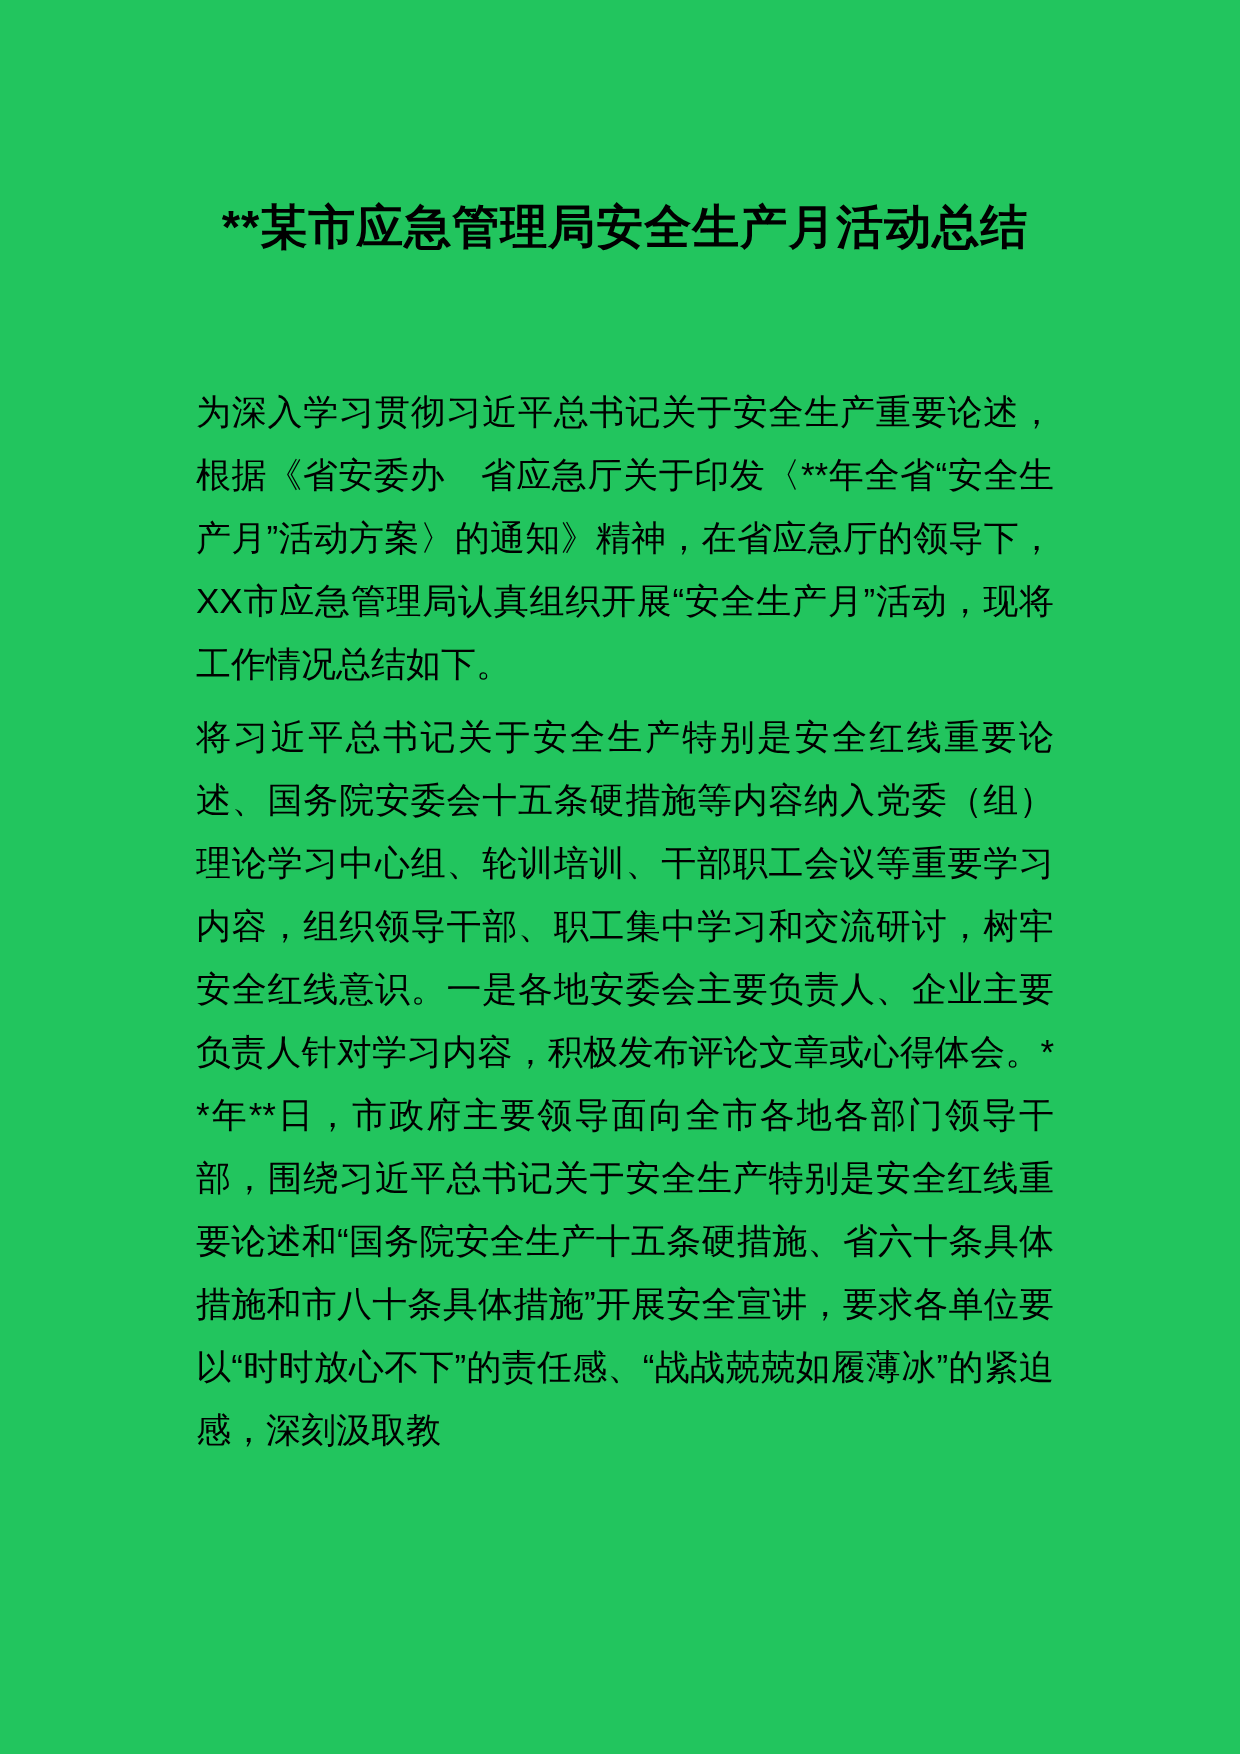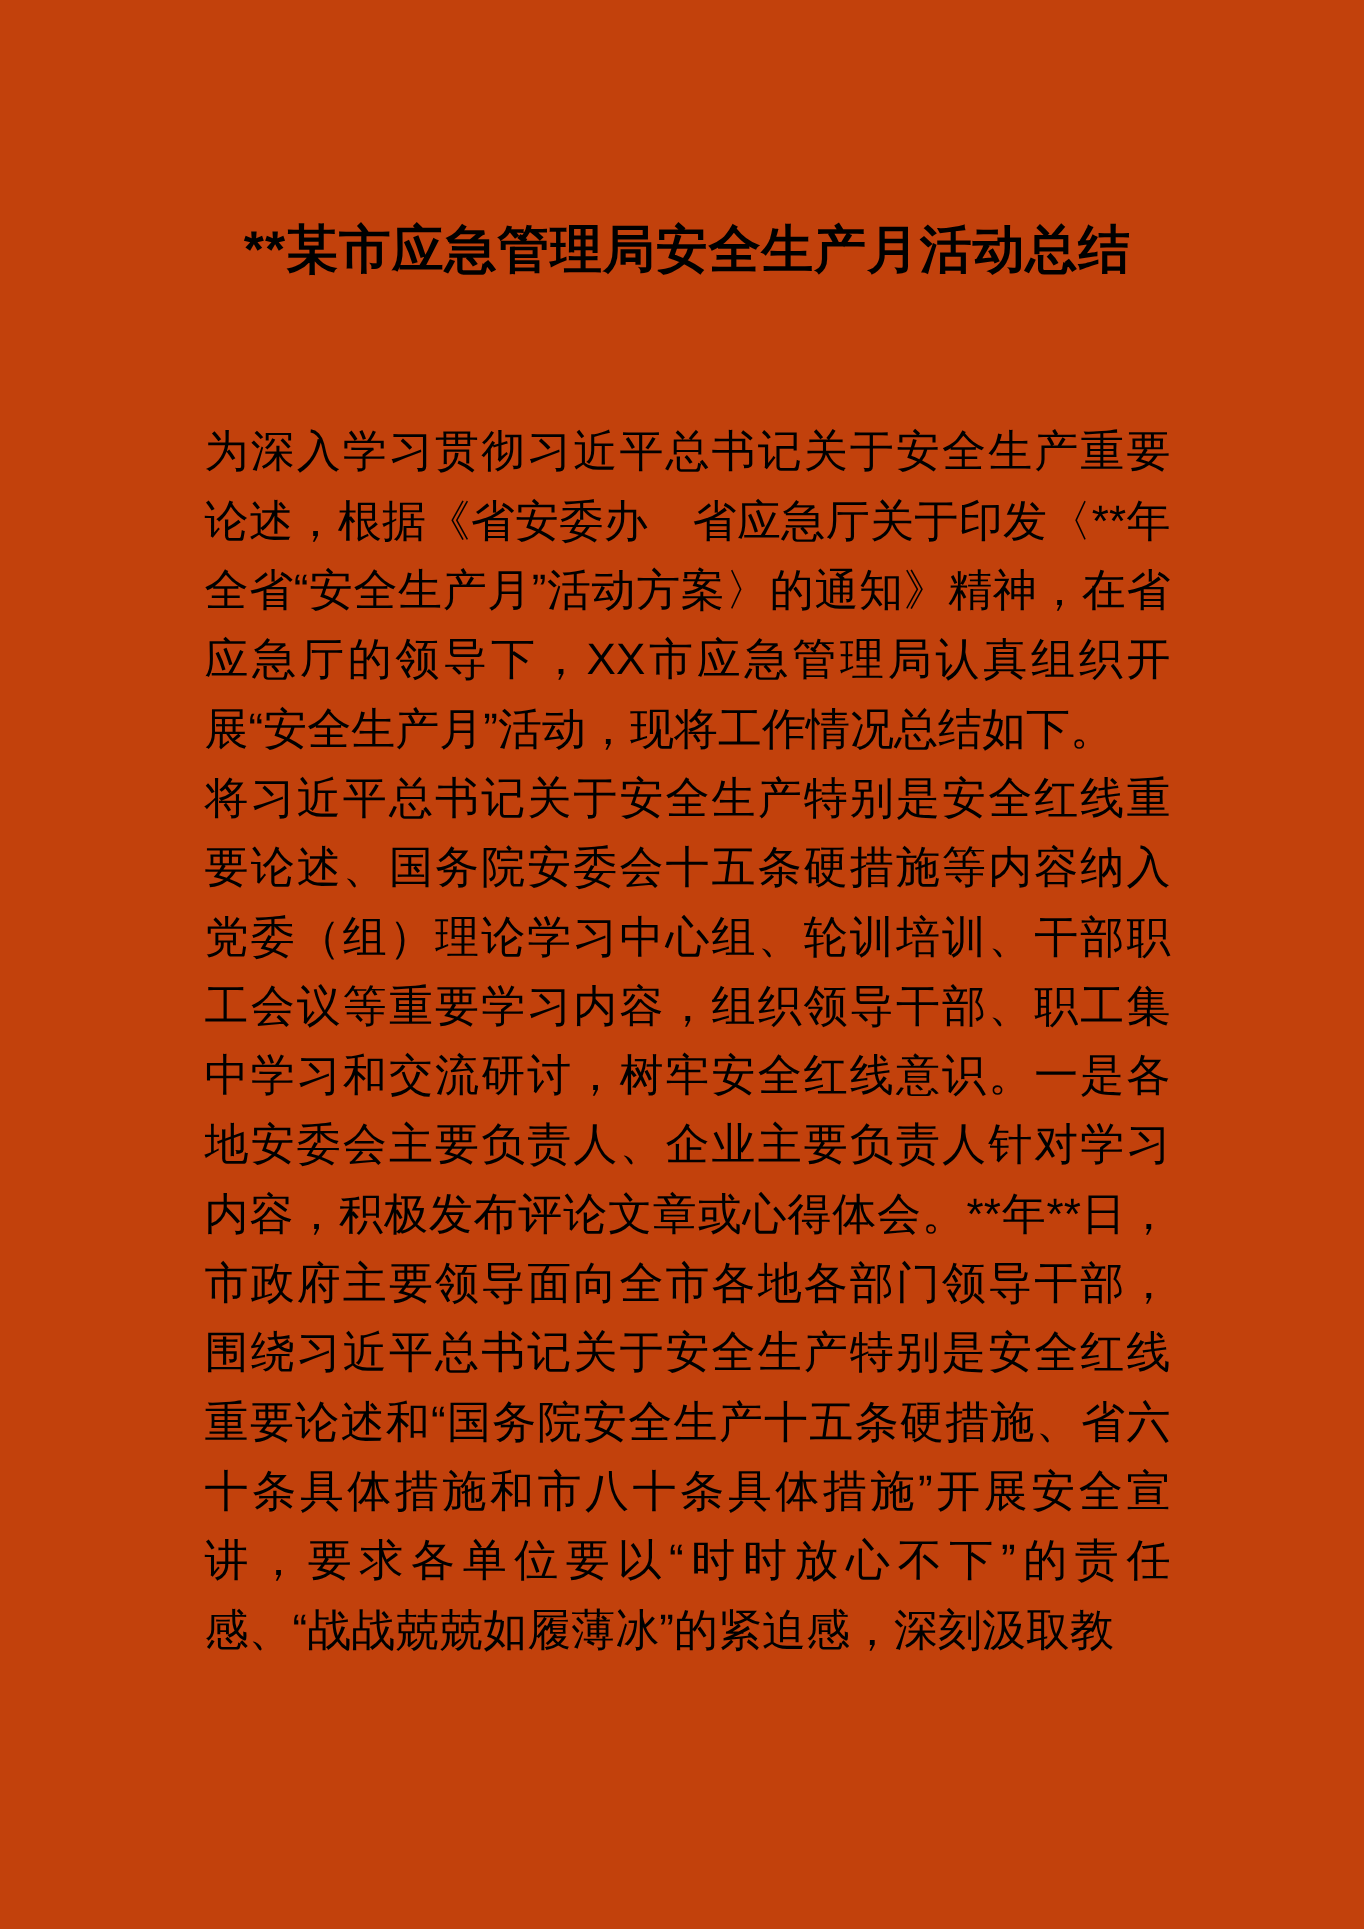--- a/index.html
+++ b/index.html
@@ -4,42 +4,42 @@
 <style>
   html, body {
     margin: 0;
     padding: 0;
     background: #ffffff;
   }
   .page {
     position: relative;
     width: 1240px;
     height: 1754px;
-    background: #c2410c;
+    background: #22c55e;
     overflow: hidden;
     font-family: "Liberation Sans", sans-serif;
     color: #000000;
   }
   .doc-title {
     margin: 195px 176px 0 186px;
     font-size: 47px;
     line-height: 64px;
     font-weight: bold;
     text-align: center;
     letter-spacing: 1px;
     white-space: nowrap;
   }
   .doc-body {
     margin: 121px 176px 0 186px;
     width: 878px;
   }
   .doc-body p {
-    margin: 0;
+    margin: 10px;
     padding: 0;
-    font-size: 40px;
+    font-size: 35px;
     line-height: 63px;
     text-align: justify;
     text-justify: inter-character;
     word-break: break-all;
     overflow-wrap: break-word;
   }
 </style>
 </head>
 <body>
 

